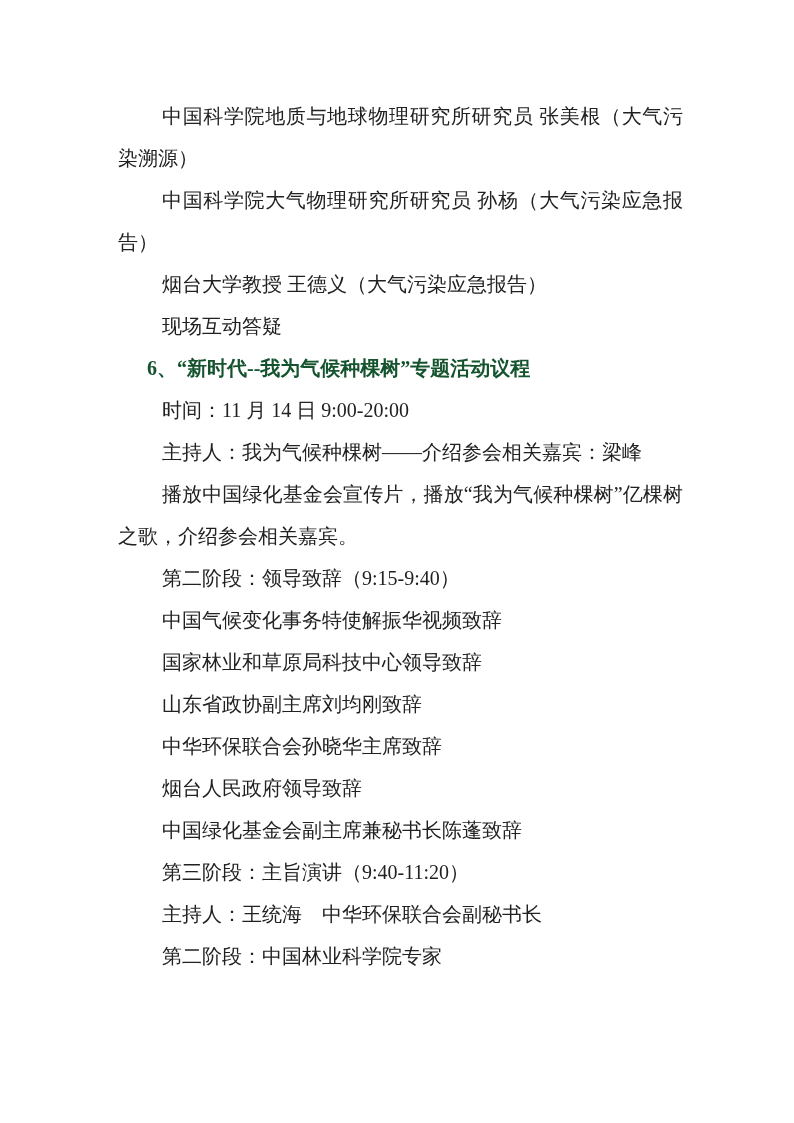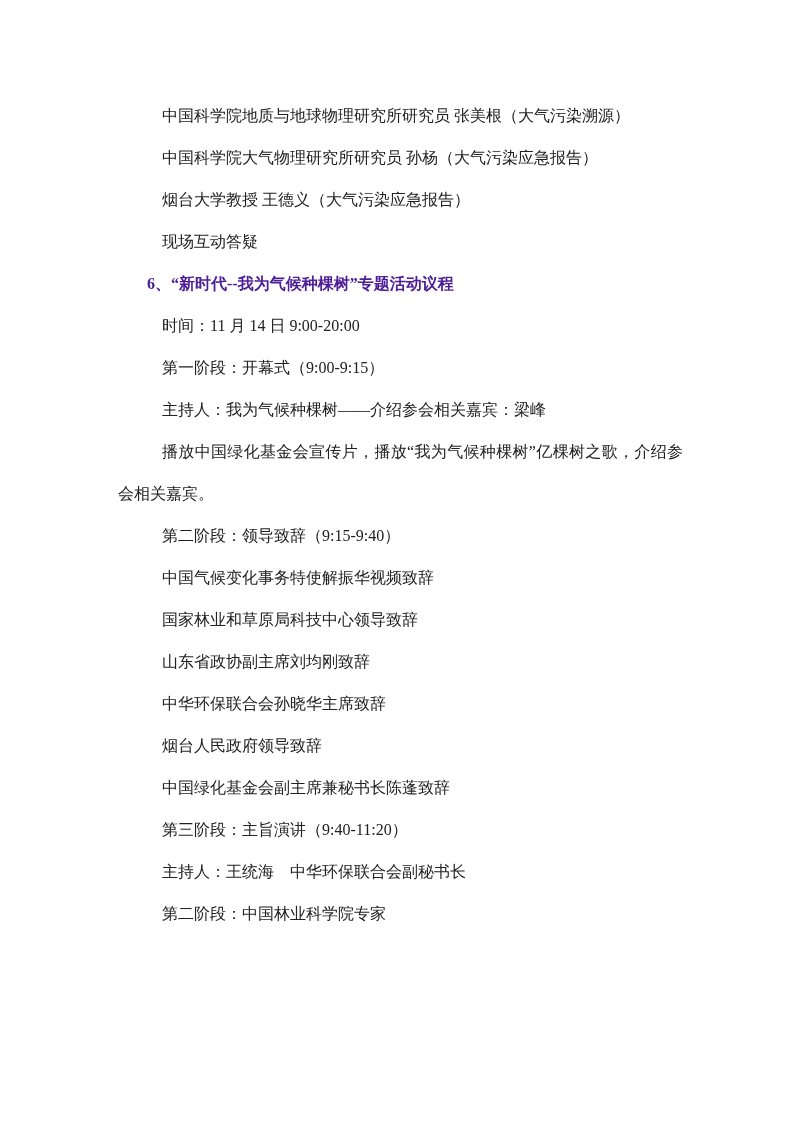--- a/index.html
+++ b/index.html
@@ -17,48 +17,47 @@
   }
   .doc-body {
     position: absolute;
     top: 95px;
     left: 118px;
     width: 565px;
     color: #212121;
   }
   .para {
     margin: 0;
-    font-size: 16px;
+    font-size: 20px;
     line-height: 42px;
     text-align: justify;
     text-indent: 44px;
     letter-spacing: 0;
     word-break: normal;
     overflow-wrap: break-word;
     font-weight: normal;
   }
   .para.heading {
     font-weight: bold;
-    color: #4c1d95;
+    color: #14532d;
     text-indent: 29px;
   }
 </style>
 </head>
 <body>
 
 <div class="page">
   <div class="doc-body">
 
   <p class="para">中国科学院地质与地球物理研究所研究员 张美根（大气污染溯源）</p>
       <p class="para">中国科学院大气物理研究所研究员 孙杨（大气污染应急报告）</p>
       <p class="para">烟台大学教授 王德义（大气污染应急报告）</p>
       <p class="para">现场互动答疑</p>
       <p class="para heading">6、“新时代--我为气候种棵树”专题活动议程</p>
       <p class="para">时间：11 月 14 日 9:00-20:00</p>
-      <p class="para">第一阶段：开幕式（9:00-9:15）</p>
       <p class="para">主持人：我为气候种棵树——介绍参会相关嘉宾：梁峰</p>
       <p class="para">播放中国绿化基金会宣传片，播放“我为气候种棵树”亿棵树之歌，介绍参会相关嘉宾。</p>
       <p class="para">第二阶段：领导致辞（9:15-9:40）</p>
       <p class="para">中国气候变化事务特使解振华视频致辞</p>
       <p class="para">国家林业和草原局科技中心领导致辞</p>
       <p class="para">山东省政协副主席刘均刚致辞</p>
       <p class="para">中华环保联合会孙晓华主席致辞</p>
       <p class="para">烟台人民政府领导致辞</p>
       <p class="para">中国绿化基金会副主席兼秘书长陈蓬致辞</p>
       <p class="para">第三阶段：主旨演讲（9:40-11:20）</p>

